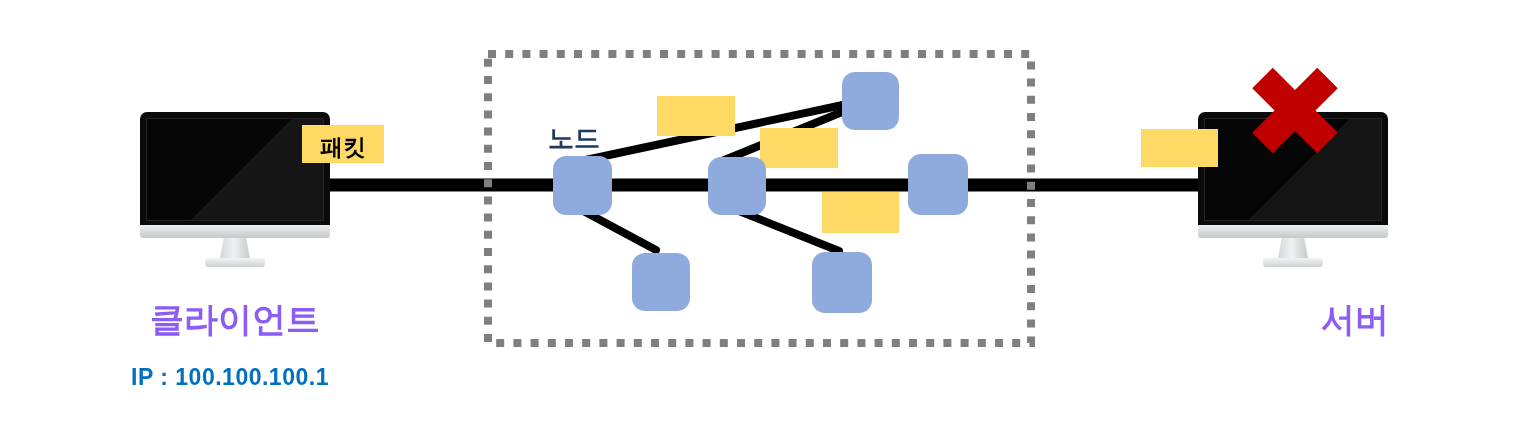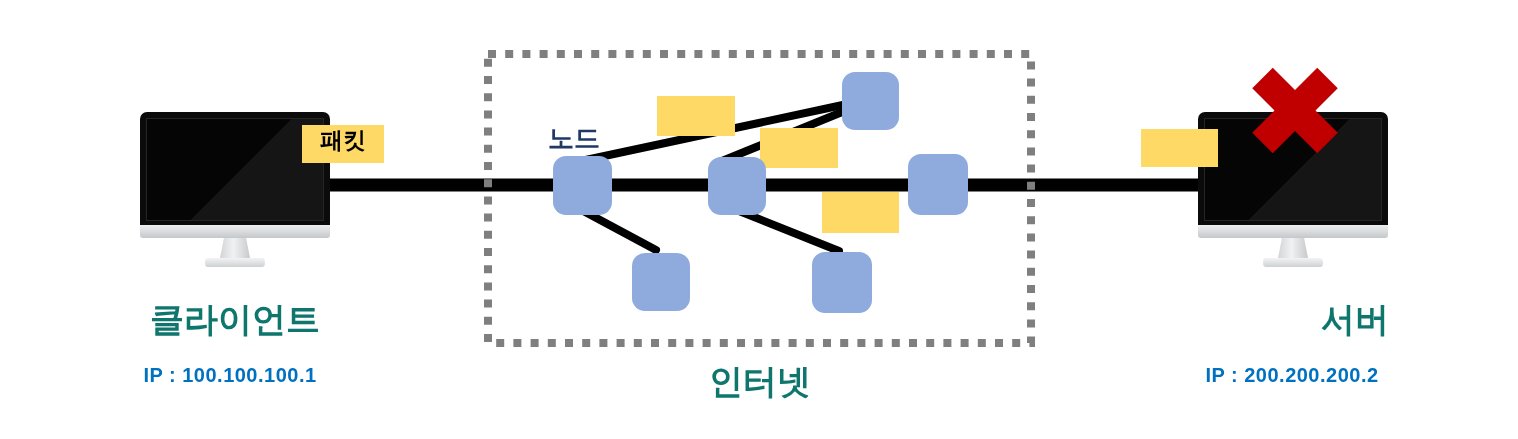--- a/index.html
+++ b/index.html
@@ -36,44 +36,44 @@
   }
   .mon-base {
     position: absolute; left: 65px; top: 146px; width: 60px; height: 9px;
     background: linear-gradient(#f2f3f4, #ced1d3);
     border-radius: 4px / 70%;
   }
 
   
   .pkt {
     position: absolute; z-index: 4; background: #FFD966;
-    display: flex; align-items: flex-start; justify-content: center;
+    display: flex; align-items: flex-end; justify-content: center;
     font-weight: bold; font-size: 23px; color: #000000;
   }
 
   
   .node { position: absolute; z-index: 5; background: #8FAADC; border-radius: 13px; }
 
   
   .xmark { position: absolute; z-index: 6; width: 85px; height: 85px; }
   .xmark .bar {
     position: absolute; left: -3.5px; top: 28px; width: 92px; height: 29px;
     background: #C00000;
   }
   .xmark .bar.b1 { transform: rotate(45deg); }
   .xmark .bar.b2 { transform: rotate(-45deg); }
 
   
   .title {
-    position: absolute; z-index: 3; font-weight: bold; color: #0f766e;
+    position: absolute; z-index: 3; font-weight: bold; color: #8b5cf6;
     font-size: 34px; text-align: center; white-space: nowrap;
   }
   .ip {
     position: absolute; z-index: 3; font-weight: bold; color: #0070C0;
-    font-size: 20px; text-align: center; white-space: nowrap;
+    font-size: 23px; text-align: center; white-space: nowrap;
     letter-spacing: 0.5px;
   }
   .node-label {
     position: absolute; z-index: 5; font-weight: bold; color: #1F3864;
     font-size: 26px; white-space: nowrap;
   }
 </style>
 </head>
 <body>
 
@@ -110,34 +110,32 @@
   <div class="node" style="left:708px; top:157px; width:58px; height:58px;"></div>
   <div class="node" style="left:842px; top:72px; width:57px; height:58px;"></div>
   <div class="node" style="left:908px; top:154px; width:60px; height:61px;"></div>
   <div class="node" style="left:632px; top:253px; width:58px; height:58px;"></div>
   <div class="node" style="left:812px; top:252px; width:60px; height:61px;"></div>
 
   <div class="pkt" style="left:657px; top:96px; width:78px; height:40px;"></div>
   <div class="pkt" style="left:760px; top:128px; width:78px; height:40px;"></div>
   <div class="pkt" style="left:822px; top:192px; width:77px; height:41px;"></div>
 
-  <div class="title" style="left:660px; top:359px; width:200px;">인터넷</div>
 
   <div class="monitor" style="left:1198px; top:112px;">
     <div class="mon-screen">
       <div class="mon-inner"></div>
     </div>
     <div class="mon-chin"></div>
     <div class="mon-neck"></div>
     <div class="mon-base"></div>
   </div>
 
   <div class="pkt" style="left:1141px; top:129px; width:77px; height:38px;"></div>
 
   <div class="xmark" style="left:1252px; top:68px;">
     <div class="bar b1"></div>
     <div class="bar b2"></div>
   </div>
 
   <div class="title" style="left:1199px; top:297px; width:190px;text-align:right;">서버</div>
-  <div class="ip" style="left:1167px; top:364px; width:250px;">IP : 200.200.200.2</div>
 
 </div>
 
 </body></html>

